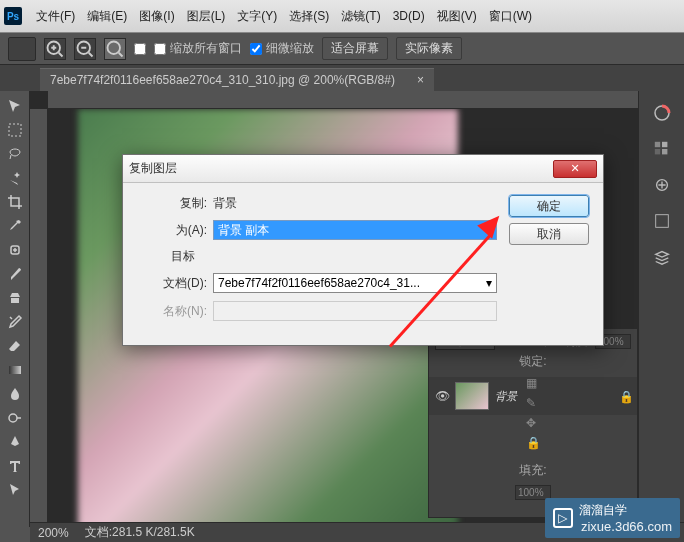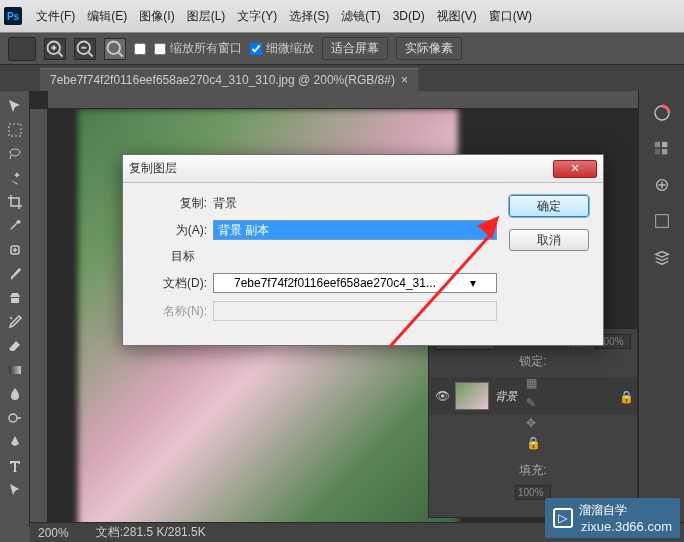--- a/index.html
+++ b/index.html
@@ -14,21 +14,21 @@
 .optionsbar { background: #535353; height: 32px; display: flex; align-items: center; padding: 0 8px; gap: 8px; border-bottom: 1px solid #2a2a2a; }
 .tool-preset { width: 28px; height: 24px; background: #404040; border: 1px solid #2a2a2a; border-radius: 2px; }
 .zoom-btn { width: 22px; height: 22px; border: 1px solid #2a2a2a; background: #404040; display: flex; align-items: center; justify-content: center; color: #ccc; }
 .zoom-btn.active { background: #6a6a6a; }
 .checkbox-item { display: flex; align-items: center; gap: 4px; color: #ccc; }
 .checkbox-item input { width: 12px; height: 12px; }
 .option-button { background: #535353; border: 1px solid #3a3a3a; color: #ddd; padding: 2px 8px; border-radius: 2px; }
 
 
 .tabbar { background: #424242; height: 26px; display: flex; align-items: flex-end; padding-left: 40px; }
-.doc-tab { background: #535353; color: #ccc; padding: 4px 10px; font-size: 11px; border-top: 1px solid #666; display: flex; align-items: center; gap: 6px; }
+.doc-tab { background: #535353; color: #ccc; padding: 4px 10px; font-size: 11px; border-top: 1px solid #666; display: flex; align-items: center; gap: 22px; }
 .tab-close { color: #ccc; font-size: 12px; }
 
 
 .main { display: flex; height: 436px; }
 
 
 .toolbar { width: 30px; background: #535353; display: flex; flex-direction: column; padding: 4px 0; gap: 2px; border-right: 1px solid #2a2a2a; }
 .tool { width: 24px; height: 22px; margin: 0 auto; display: flex; align-items: center; justify-content: center; color: #ccc; font-size: 14px; position: relative; }
 .tool svg { width: 16px; height: 16px; }
 
@@ -52,38 +52,38 @@
 .lock-row { height: 24px; display: flex; align-items: center; padding: 0 6px; gap: 6px; color: #aaa; font-size: 11px; flex-direction: column; }
 .lock-icon { width: 14px; height: 14px; color: #888; }
 .layer-list { background: #3a3a3a; flex: 1; }
 .layer-row { display: flex; align-items: center; height: 38px; padding: 0 6px; gap: 6px; }
 .layer-eye { width: 14px; height: 14px; color: #ccc; }
 .layer-thumb { width: 34px; height: 28px; background: linear-gradient(135deg,#6b9960,#e8c4d0); border: 1px solid #666; }
 .layer-name { color: #ddd; font-style: italic; font-size: 11px; }
 .layer-lock { margin-left: auto; width: 12px; height: 12px; color: #ccc; }
 
 
-.statusbar { position: absolute; bottom: 0; left: 30px; right: 0; height: 20px; background: #424242; display: flex; align-items: center; padding: 8px 8px; gap: 27px; color: #ccc; font-size: 11px; border-top: 1px solid #2a2a2a; }
+.statusbar { position: absolute; bottom: 0; left: 30px; right: 0; height: 20px; background: #424242; display: flex; align-items: center; padding: 8px 8px; gap: 16px; color: #ccc; font-size: 11px; border-top: 1px solid #2a2a2a; }
 
 
 .dialog { position: absolute; top: 154px; left: 122px; width: 482px; background: #f0f0f0; border: 1px solid #707070; box-shadow: 0 4px 20px rgba(0,0,0,0.5); }
 .dialog-titlebar { background: linear-gradient(#fdfdfd,#e9e9e9); height: 28px; display: flex; align-items: center; padding: 0 6px; border-bottom: 1px solid #c0c0c0; }
 .dialog-title { color: #333; font-size: 12px; }
 .dialog-close { margin-left: auto; width: 44px; height: 18px; background: linear-gradient(#e07070,#c83030); border: 1px solid #a02020; border-radius: 2px; color: #fff; display: flex; align-items: center; justify-content: center; font-size: 11px; }
 .dialog-body { padding: 12px 14px 16px 14px; display: flex; gap: 12px; }
 .dialog-form { flex: 1; }
 .form-row { display: flex; align-items: center; margin-bottom: 8px; }
 .form-label { width: 76px; text-align: right; color: #333; padding-right: 6px; }
 .form-label.section { text-align: left; padding-left: 34px; font-weight: normal; }
 .form-value { color: #333; }
 .form-input { flex: 1; height: 20px; border: 1px solid #7a9ac0; padding: 1px 4px; font-size: 12px; }
 .form-input.selected { background: #3399ff; color: #fff; }
-.form-dropdown { flex: 1; height: 20px; border: 1px solid #888; background: #fff; padding: 1px 20px; display: flex; align-items: center; justify-content: space-between; }
+.form-dropdown { flex: 1; height: 20px; border: 1px solid #888; background: #fff; padding: 1px 4px; display: flex; align-items: center; justify-content: space-between; }
 .form-input.disabled { background: #f0f0f0; color: #999; border-color: #ccc; }
-.dialog-buttons { width: 80px; display: flex; flex-direction: column; gap: 12px; }
+.dialog-buttons { width: 80px; display: flex; flex-direction: column; gap: 6px; }
 .dlg-btn { height: 22px; border: 1px solid #8a8a8a; background: linear-gradient(#fdfdfd,#e4e4e4); border-radius: 3px; display: flex; align-items: center; justify-content: center; color: #333; }
 .dlg-btn.primary { border: 1px solid #3c7fb1; background: linear-gradient(#eaf6fd,#bde6fd); outline: 1px solid #7eb4ea; }
 
 
 .arrow-overlay { position: absolute; pointer-events: none; top: 195px; left: 400px; }
 .arrow-line { width: 150px; height: 3px; background: #ff2020; transform: rotate(-48deg); transform-origin: left center; position: absolute; top: 150px; left: -10px; }
 .arrow-head { position: absolute; top: 18px; left: 82px; width: 0; height: 0; border-left: 10px solid transparent; border-right: 10px solid transparent; border-bottom: 22px solid #ff2020; transform: rotate(42deg); }
 
 
 .watermark { position: absolute; right: 4px; bottom: 4px; background: #3a6a8f; color: #fff; padding: 4px 8px; display: flex; align-items: center; gap: 6px; font-size: 13px; border-radius: 2px; }

